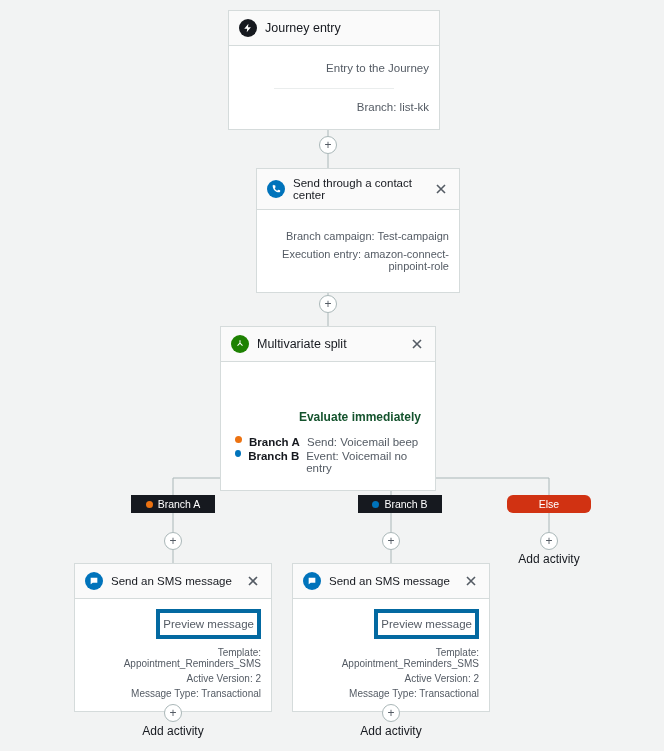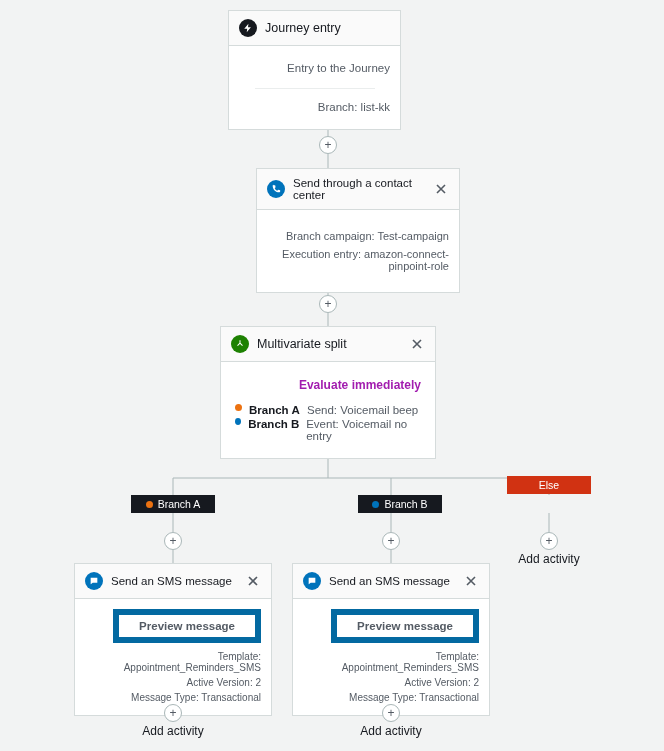--- a/index.html
+++ b/index.html
@@ -14,21 +14,21 @@
     position: relative;
     overflow: hidden;
   }
   svg.connectors { position: absolute; top: 0; left: 0; width: 664px; height: 751px; pointer-events: none; }
   svg.connectors line, svg.connectors path { stroke: #aab7b8; stroke-width: 1; fill: none; }
 
   .card {
     position: absolute;
     background: #fff;
     border: 1px solid #d5dbdb;
-    width: 173px;
+    width: 212px;
   }
   .card-header {
     display: flex;
     align-items: center;
     padding: 8px 10px;
     background: #fafafa;
     border-bottom: 1px solid #d5dbdb;
   }
   .card-header .title { font-weight: 400; font-size: 12.5px; margin-left: 8px; flex: 1; }
   .card-body {
@@ -82,25 +82,25 @@
     align-items: center;
     justify-content: center;
   }
   .branch-pill .dot { width: 7px; height: 7px; border-radius: 50%; margin-right: 5px; display:inline-block; }
   .branch-pill.else { background: #d13212; justify-content:center; }
 
   .dot-sml { width:7px; height:7px; border-radius:50%; display:inline-block; margin-right: 7px; }
 
   .btn {
     display: inline-block;
-    border: 6px solid #0369a1;
+    border: 4px solid #0369a1;
     background: #fff;
     color: #545b64;
-    font-weight: bold;
-    padding: 5px 20px;
+    font-weight: normal;
+    padding: 5px 3px;
     font-size: 11.5px;
     cursor: pointer;
   }
 
   .row { display:flex; margin: 2px 0; font-size: 11.5px; }
   .row .lbl { font-weight: bold; min-width: 58px; }
 </style>
 </head>
 <body>
 
@@ -187,21 +187,21 @@
         </svg>
     </span>
     <span class="title">Multivariate split</span>
     <span class="close-x">
       <svg width="10" height="10" viewBox="0 0 10 10">
           <path d="M1 1l8 8M9 1l-8 8" stroke="#545b64" stroke-width="1.6"></path>
         </svg>
     </span>
   </div>
   <div class="card-body" style="padding:16px 14px 14px 14px;">
-    <div class="centered" style="font-weight:bold; color:#a21caf; margin-bottom:12px; font-size:12px;">Evaluate immediately</div>
+    <div class="centered" style="font-weight:bold; color:#14532d; margin-bottom:12px; font-size:12px;margin-top:32px;">Evaluate immediately</div>
     <div class="row">
       <span class="dot-sml" style="background:#ec7211;"></span>
       <span class="lbl" style="color:#16191f;">Branch A</span>
       <span>Send: Voicemail beep</span>
     </div>
     <div class="row">
       <span class="dot-sml" style="background:#0073bb;"></span>
       <span class="lbl" style="color:#16191f;">Branch B</span>
       <span>Event: Voicemail no entry</span>
     </div>
@@ -209,21 +209,21 @@
 </div>
 
 <div class="branch-pill" style="left:131px; top:495px;">
   <span class="dot" style="background:#ec7211;"></span>
   <span>Branch A</span>
 </div>
 <div class="branch-pill" style="left:358px; top:495px;">
   <span class="dot" style="background:#0073bb;"></span>
   <span>Branch B</span>
 </div>
-<div class="branch-pill else" style="left:507px; top:476px;">
+<div class="branch-pill else" style="left:507px; top:495px;border-radius:6px;">
   <span>Else</span>
 </div>
 
 <div class="plus-btn" style="left:164px; top:532px;">+</div>
 <div class="plus-btn" style="left:382px; top:532px;">+</div>
 <div class="plus-btn" style="left:540px; top:532px;">+</div>
 <div class="add-act" style="left:499px; top:552px;">Add activity</div>
 
 <div class="card" style="left:74px; top:563px; width:198px;">
   <div class="card-header">

